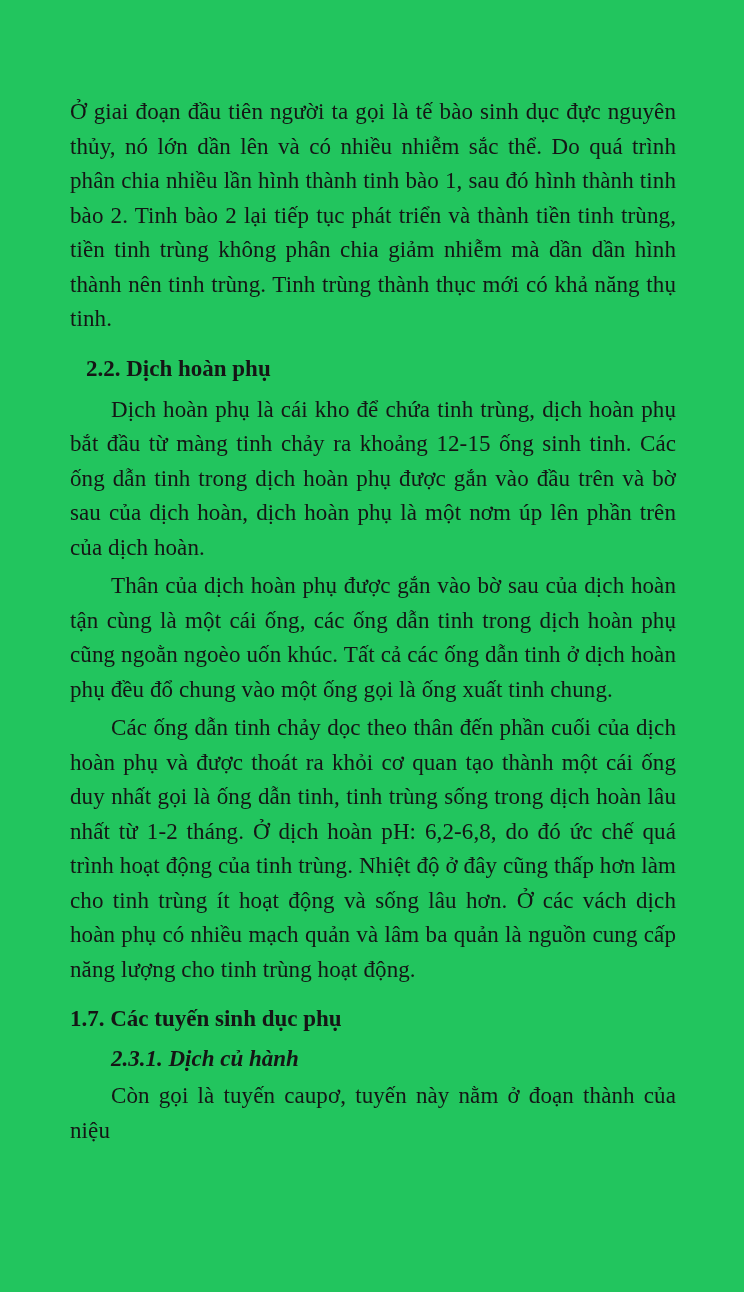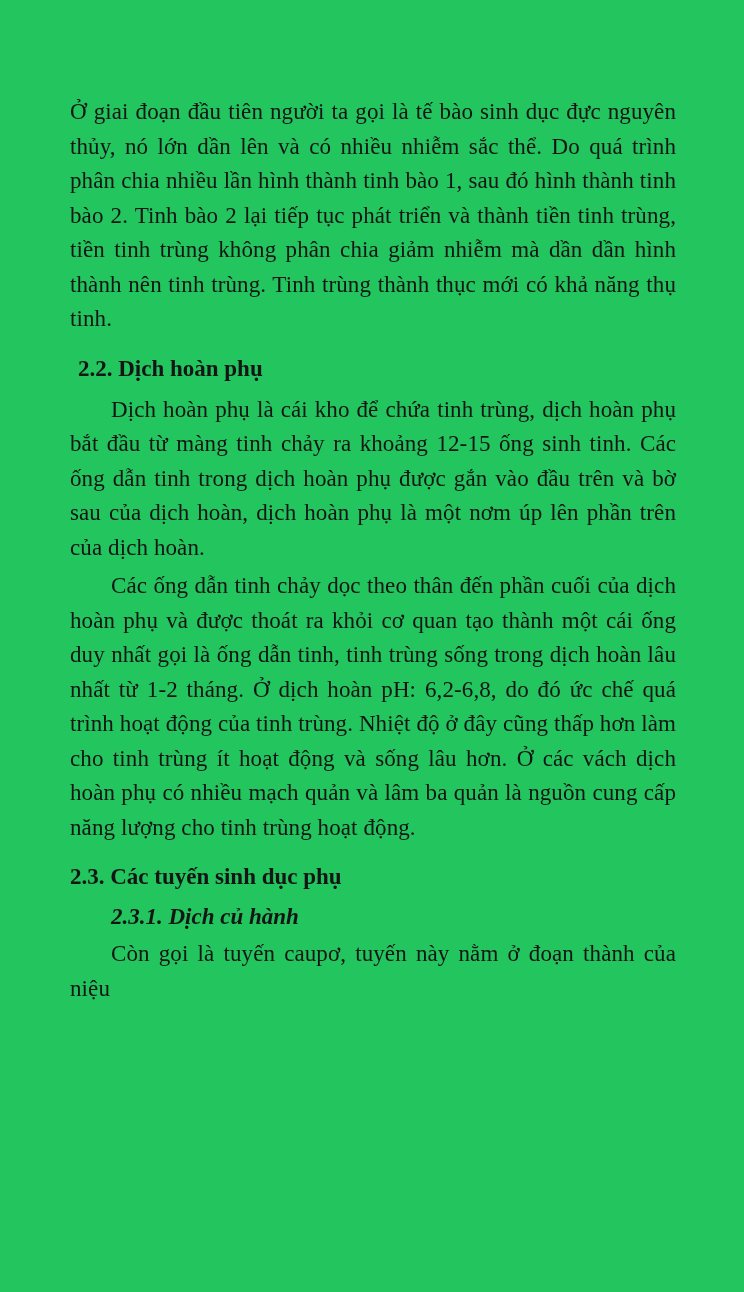--- a/index.html
+++ b/index.html
@@ -21,21 +21,21 @@
     text-align: justify;
     text-indent: 41px;
     letter-spacing: 0.1px;
   }
   p.noindent { text-indent: 0; }
   p.pgap { margin-top: 4px; }
   h2.sec {
     font-size: 23px;
     line-height: 32px;
     font-weight: bold;
-    margin: 16px 0 8px 8px;
+    margin: 16px 0 8px 16px;
   }
   h2.sec23 { margin: 16px 0 6px 0; }
   h3.subsec {
     font-size: 23px;
     line-height: 32px;
     font-weight: bold;
     font-style: italic;
     margin: 8px 0 4px 41px;
   }
   .footer {
@@ -56,24 +56,25 @@
 
 <div class="page">
   <div class="content">
 
     <p class="body noindent">Ở giai đoạn đầu tiên người ta gọi là tế bào sinh dục đực nguyên thủy, nó lớn dần lên và có nhiều nhiễm sắc thể. Do quá trình phân chia nhiều lần hình thành tinh bào 1, sau đó hình thành tinh bào 2. Tinh bào 2 lại tiếp tục phát triển và thành tiền tinh trùng, tiền tinh trùng không phân chia giảm nhiễm mà dần dần hình thành nên tinh trùng. Tinh trùng thành thục mới có khả năng thụ tinh.</p>
 
     <h2 class="sec">2.2. Dịch hoàn phụ</h2>
 
     <p class="body">Dịch hoàn phụ là cái kho để chứa tinh trùng, dịch hoàn phụ bắt đầu từ màng tinh chảy ra khoảng 12-15 ống sinh tinh. Các ống dẫn tinh trong dịch hoàn phụ được gắn vào đầu trên và bờ sau của dịch hoàn, dịch hoàn phụ là một nơm úp lên phần trên của dịch hoàn.</p>
 
+    <p class="body">Thân của dịch hoàn phụ được gắn vào bờ sau của dịch hoàn tận cùng là một cái ống, các ống dẫn tinh trong dịch hoàn phụ cũng ngoằn ngoèo uốn khúc. Tất cả các ống dẫn tinh ở dịch hoàn phụ đều đổ chung vào một ống gọi là ống xuất tinh chung.</p>
 
     <p class="body pgap">Các ống dẫn tinh chảy dọc theo thân đến phần cuối của dịch hoàn phụ và được thoát ra khỏi cơ quan tạo thành một cái ống duy nhất gọi là ống dẫn tinh, tinh trùng sống trong dịch hoàn lâu nhất từ 1-2 tháng. Ở dịch hoàn pH: 6,2-6,8, do đó ức chế quá trình hoạt động của tinh trùng. Nhiệt độ ở đây cũng thấp hơn làm cho tinh trùng ít hoạt động và sống lâu hơn. Ở các vách dịch hoàn phụ có nhiều mạch quản và lâm ba quản là nguồn cung cấp năng lượng cho tinh trùng hoạt động.</p>
 
-    <h2 class="sec sec23">2.3. Các tuyến sinh dục phụ</h2>
+    <h2 class="sec sec23">1.7. Các tuyến sinh dục phụ</h2>
 
     <h3 class="subsec">2.3.1. Dịch củ hành</h3>
 
     <p class="body">Còn gọi là tuyến caupơ, tuyến này nằm ở đoạn thành của niệu</p>
 
   </div>
 
 </div>
 
 </body></html>

